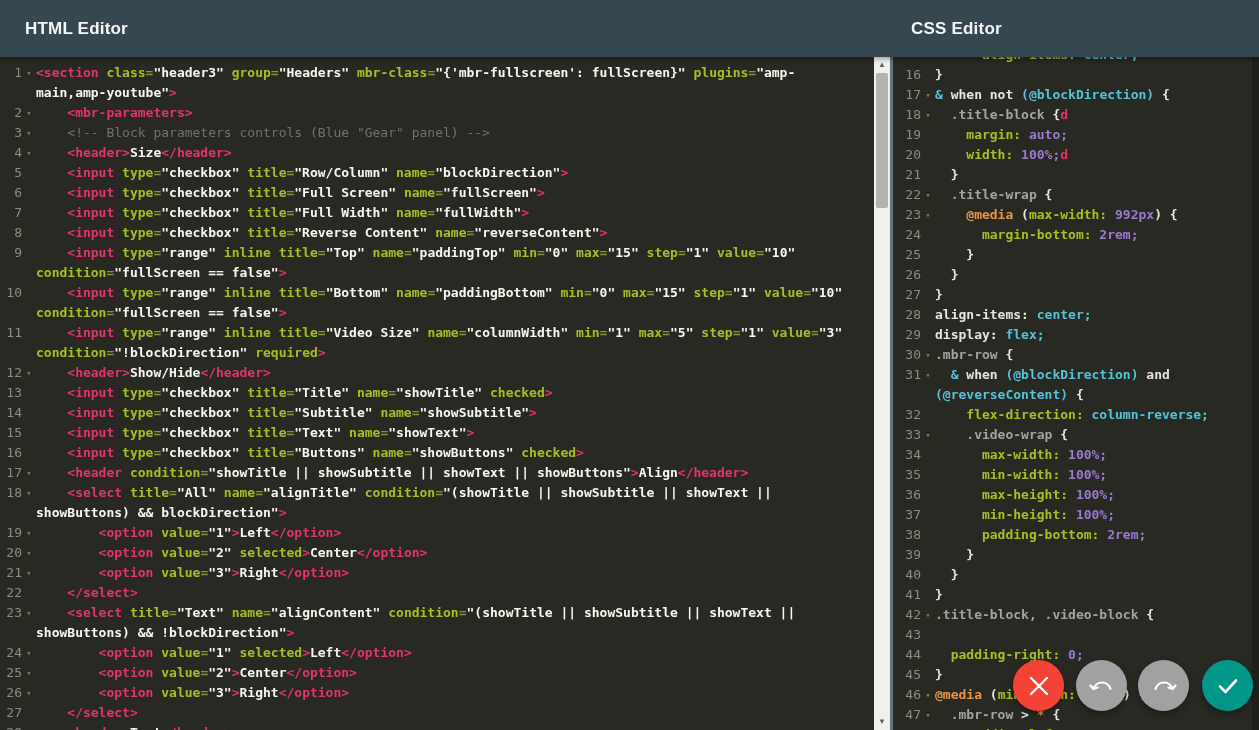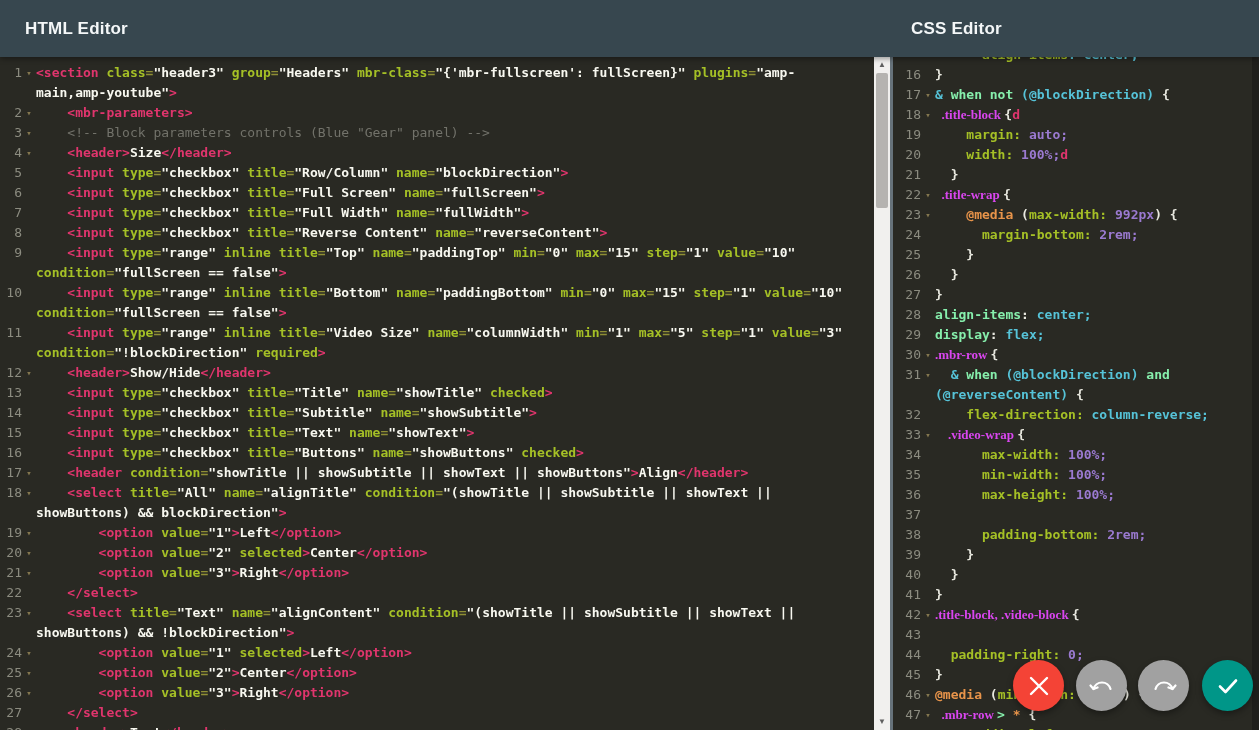--- a/index.html
+++ b/index.html
@@ -26,25 +26,25 @@
   .fold { flex:none; width:14px; text-align:center; font-size:9px; font-weight:normal; color:#84774f; }
   .code { flex:1 1 auto; overflow:hidden; }
 
   
   .c-t { color:#e0356d; }               
   .c-a { color:#a5c026; }               
   .c-e { color:#8f8f35; }               
   .c-s { color:#f8f8f0; }               
   .c-x { color:#f8f8f0;margin-top:14px; }               
   .c-c { color:#72726a; font-weight:normal; } 
-  .c-S { color:#d946ef;font-family:Liberation Serif, serif; }               
+  .c-S { color:#a3a3a3; }               
   .c-b { color:#e9e9e0; }               
   .c-p { color:#a5c026; }               
   .c-v { color:#9b7ad1;margin-top:8px; }               
-  .c-k { color:#86efac; }               
+  .c-k { color:#e5e5e5; }               
   .c-y { color:#56c3d8; }               
   .c-m { color:#e8944a; }               
   .c-r { color:#e0356d; }               
 
   
   .vscroll { position:absolute; left:874px; top:57px; width:16px; height:673px; background:#f1f0ee; z-index:4; }
   .vscroll .arrow { position:absolute; left:0; width:16px; height:14px; color:#5f5f5f; font-size:8px; line-height:14px; text-align:center; }
   .vscroll .arrow.up { top:1px; }
   .vscroll .arrow.down { bottom:1px; }
   .vscroll .thumb { position:absolute; left:2px; top:16px; width:12px; height:135px; background:#b5b3b0; border-radius:2px; }
@@ -137,21 +137,21 @@
         <div class="line"><span class="ln">28</span><span class="fold"></span><span class="code"><span class="c-k">align-items</span><span class="c-b">:</span><span class="c-y"> center;</span></span></div>
         <div class="line"><span class="ln">29</span><span class="fold"></span><span class="code"><span class="c-k">display</span><span class="c-b">:</span><span class="c-y"> flex;</span></span></div>
         <div class="line"><span class="ln">30</span><span class="fold">▾</span><span class="code"><span class="c-S">.mbr-row </span><span class="c-b">{</span></span></div>
         <div class="line"><span class="ln">31</span><span class="fold">▾</span><span class="code"><span class="c-y">  &amp; </span><span class="c-k">when </span><span class="c-y">(@blockDirection) </span><span class="c-k">and</span></span></div>
         <div class="line"><span class="ln"></span><span class="fold"></span><span class="code"><span class="c-y">(@reverseContent) </span><span class="c-b">{</span></span></div>
         <div class="line"><span class="ln">32</span><span class="fold"></span><span class="code"><span class="c-p">    flex-direction:</span><span class="c-y"> column-reverse;</span></span></div>
         <div class="line"><span class="ln">33</span><span class="fold">▾</span><span class="code"><span class="c-S">    .video-wrap </span><span class="c-b">{</span></span></div>
         <div class="line"><span class="ln">34</span><span class="fold"></span><span class="code"><span class="c-p">      max-width:</span><span class="c-v"> 100%;</span></span></div>
         <div class="line"><span class="ln">35</span><span class="fold"></span><span class="code"><span class="c-p">      min-width:</span><span class="c-v"> 100%;</span></span></div>
         <div class="line"><span class="ln">36</span><span class="fold"></span><span class="code"><span class="c-p">      max-height:</span><span class="c-v"> 100%;</span></span></div>
-        <div class="line"><span class="ln">37</span><span class="fold"></span></div>
+        <div class="line"><span class="ln">37</span><span class="fold"></span><span class="code"><span class="c-p">      min-height:</span><span class="c-v"> 100%;</span></span></div>
         <div class="line"><span class="ln">38</span><span class="fold"></span><span class="code"><span class="c-p">      padding-bottom:</span><span class="c-v"> 2rem;</span></span></div>
         <div class="line"><span class="ln">39</span><span class="fold"></span><span class="code"><span class="c-b">    }</span></span></div>
         <div class="line"><span class="ln">40</span><span class="fold"></span><span class="code"><span class="c-b">  }</span></span></div>
         <div class="line"><span class="ln">41</span><span class="fold"></span><span class="code"><span class="c-b">}</span></span></div>
         <div class="line"><span class="ln">42</span><span class="fold">▾</span><span class="code"><span class="c-S">.title-block, .video-block </span><span class="c-b">{</span></span></div>
         <div class="line"><span class="ln">43</span><span class="fold"></span></div>
         <div class="line"><span class="ln">44</span><span class="fold"></span><span class="code"><span class="c-p">  padding-right:</span><span class="c-v"> 0;</span></span></div>
         <div class="line"><span class="ln">45</span><span class="fold"></span><span class="code"><span class="c-b">}</span></span></div>
         <div class="line"><span class="ln">46</span><span class="fold">▾</span><span class="code"><span class="c-m">@media </span><span class="c-b">(</span><span class="c-p">min-width:</span><span class="c-v"> 992px</span><span class="c-b">) {</span></span></div>
         <div class="line"><span class="ln">47</span><span class="fold">▾</span><span class="code"><span class="c-S">  .mbr-row </span><span class="c-k">&gt; </span><span class="c-m">* </span><span class="c-b">{</span></span></div>

